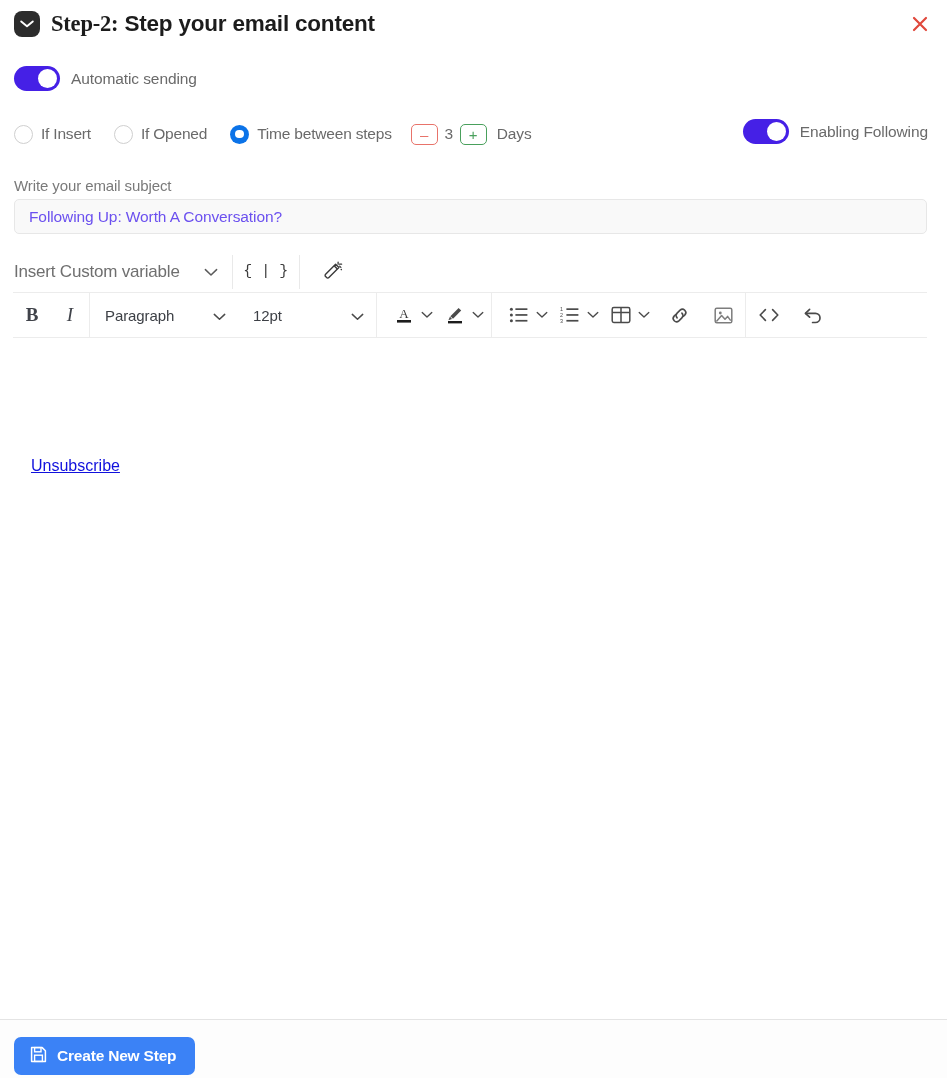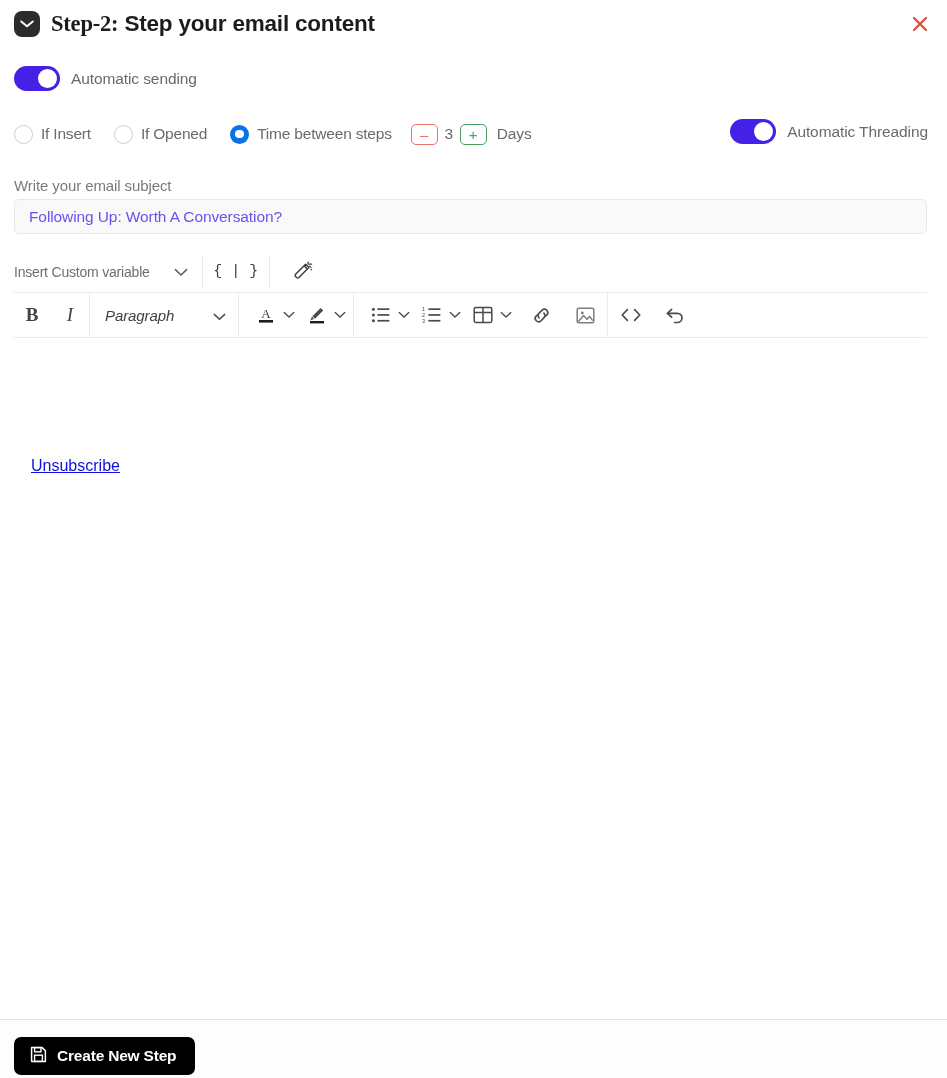--- a/index.html
+++ b/index.html
@@ -165,21 +165,21 @@
     display: flex; align-items: center;
   }
   .var-select {
     display: flex; align-items: center;
     margin-left: 14px;
     cursor: pointer;
     gap: 24px;
     padding-right: 14px;
   }
   .var-select-text {
-    font-size: 14px; color: #6f6f6f; letter-spacing: -0.2px;
+    font-size: 17px; color: #6f6f6f; letter-spacing: -0.2px;
   }
   .vb-sep {
     width: 1px; height: 34px; background: #e9e9e9;
     flex: 0 0 auto;
   }
   .vb-item {
     height: 38px; width: 66px;
     display: flex; align-items: center; justify-content: center;
     cursor: pointer;
     color: #3b3b3b;
@@ -204,21 +204,21 @@
     height: 46px; min-width: 38px;
     display: flex; align-items: center; justify-content: center;
     cursor: pointer; color: #40434a;
   }
   .tb-b { font-weight: 700; font-size: 19px; font-family: "Liberation Serif", serif;}
   .tb-i { font-style: italic; font-size: 19px; font-family: "Liberation Serif", serif;}
   .tb-select {
     display: flex; align-items: center; justify-content: space-between;
     height: 46px; cursor: pointer; color: #3d4046;
     font-size: 15px; letter-spacing: -0.1px;
-    padding-left: 15px; padding-right: 12px; font-style: italic;
+    padding-left: 15px; padding-right: 12px;
   }
   .tb-select.para { width: 148px; }
   .tb-select.size { width: 138px; }
   .chev { flex: 0 0 auto; }
   .tb-pair {
     display: flex; align-items: center;
     cursor: pointer;
     height: 46px;
   }
   .tb-pair .tb-btn { min-width: 30px; }
@@ -253,21 +253,21 @@
     position: absolute; left: 0; top: 1019px; width: 947px; height: 1px;
     background: #e4e4e4;
   }
   .footer {
     position: absolute; left: 0; top: 1020px; width: 947px; height: 58px;
     background: #fdfdfd;
   }
   .create-btn {
     position: absolute; left: 14px; top: 17px;
     height: 38px;
-    background: #000000;
+    background: #3b82f6;
     border-radius: 7px;
     display: flex; align-items: center;
     gap: 10px;
     padding: 0 19px 0 16px;
     cursor: pointer;
   }
   .create-btn-label {
     color: #ffffff; font-size: 15.5px; font-weight: 700; letter-spacing: -0.2px;
     white-space: nowrap;
   }
@@ -324,21 +324,21 @@
       <div class="step-value">3</div>
       <div class="step-btn plus">+</div>
     </div>
     <span class="days-label">Days</span>
   </div>
 
   <div class="threading">
     <div class="toggle">
       <div class="knob"></div>
     </div>
-    <span class="toggle-label">Automatic Threading</span>
+    <span class="toggle-label">Enabling Following</span>
   </div>
 
   <div class="subject-label">Write your email subject</div>
   <div class="subject-field">
     <span class="subject-value" title="Write your email subject">Following Up: Worth A Conversation?</span>
   </div>
 
   <div class="varbar">
     <div class="var-select">
       <span class="var-select-text">Insert Custom variable</span>
@@ -374,20 +374,28 @@
 
     <div class="tb-select para">
       <span>Paragraph</span>
       <span class="chev">
         <svg width="13" height="8" viewBox="0 0 13 8">
             <path d="M1.3 1.4 L6.5 6.2 L11.7 1.4" fill="none" stroke="#4a4a4a" stroke-width="1.5" stroke-linecap="round" stroke-linejoin="round"></path>
           </svg>
       </span>
     </div>
 
+    <div class="tb-select size">
+      <span>12pt</span>
+      <span class="chev">
+        <svg width="13" height="8" viewBox="0 0 13 8">
+            <path d="M1.3 1.4 L6.5 6.2 L11.7 1.4" fill="none" stroke="#4a4a4a" stroke-width="1.5" stroke-linecap="round" stroke-linejoin="round"></path>
+          </svg>
+      </span>
+    </div>
 
     <div class="tb-sep"></div>
 
     <div class="tb-pair" style="padding-left:12px;">
       <div class="tb-btn">
         <svg width="20" height="20" viewBox="0 0 20 20">
           <text x="10" y="13" font-family="Liberation Serif, serif" font-size="13" fill="#3b3b3b" text-anchor="middle">A</text>
           <rect x="3" y="15" width="14" height="2.6" fill="#1d1d1d"></rect>
         </svg>
       </div>

